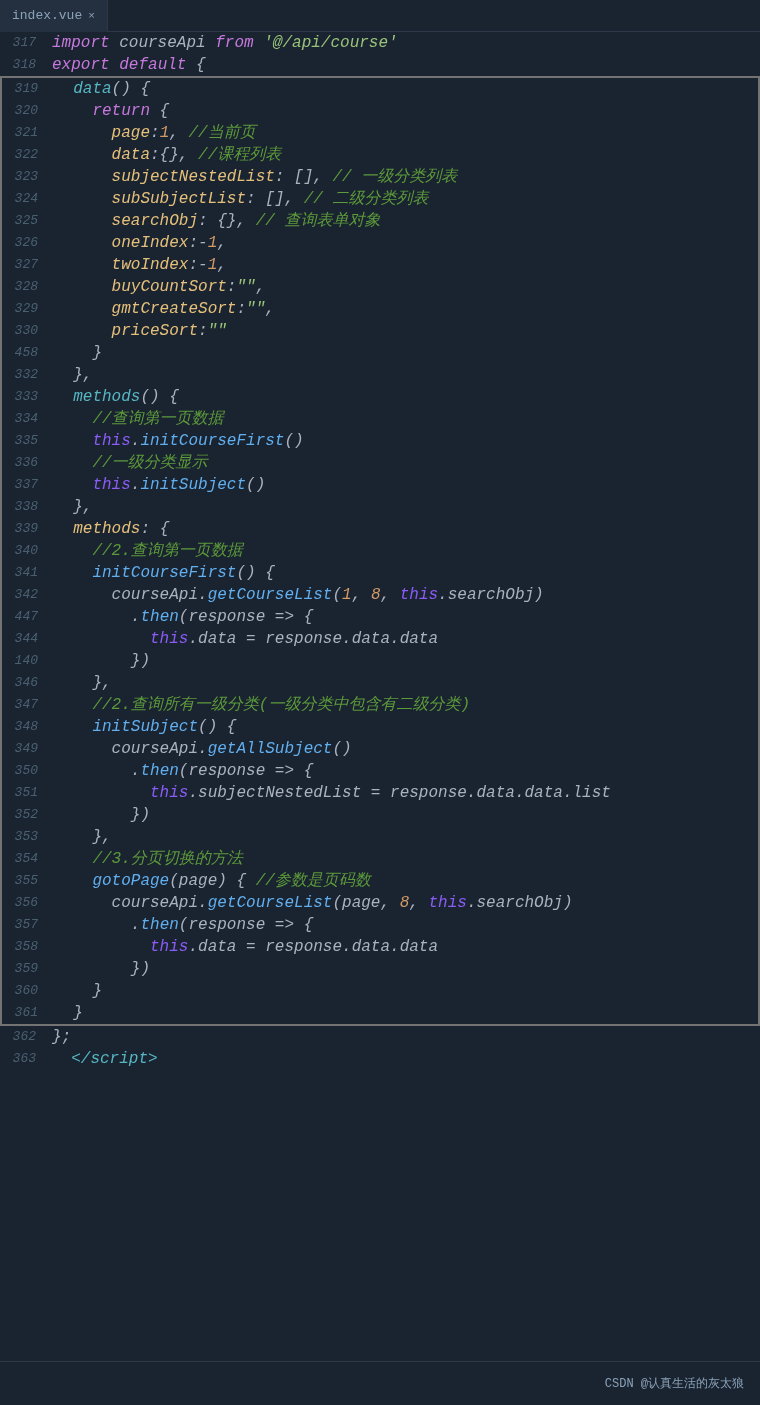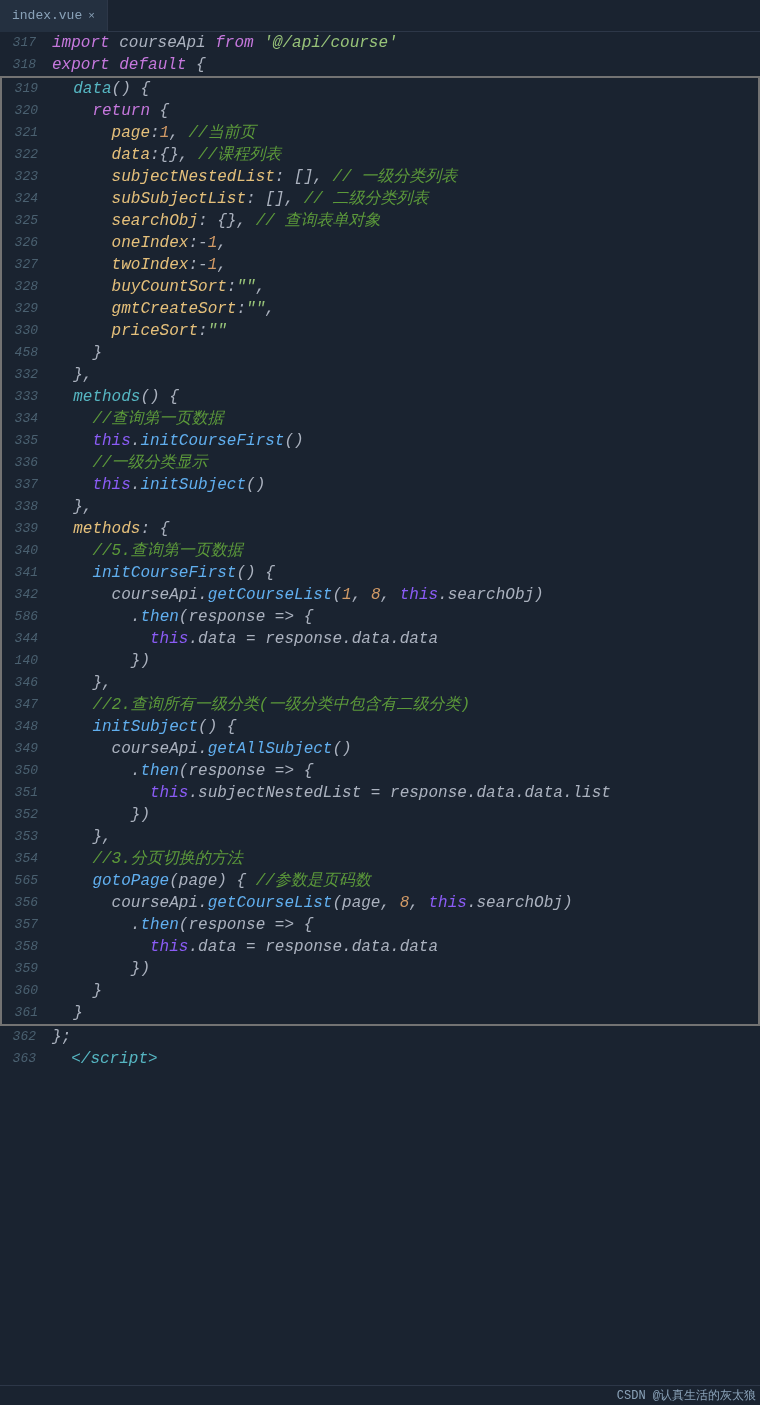--- a/index.html
+++ b/index.html
@@ -65,27 +65,27 @@
     .c-property  { color: #e5c07b; } 
     .c-number    { color: #d19a66; } 
     .c-func      { color: #61afef; }
     .c-this      { color: #8b5cf6; }
     .c-cyan      { color: #56b6c2; }
 
     .footer-bar {
       position: fixed;
       bottom: 0;
       width: 760px;
-      height: 20px;
+      height: 44px;
       background: #1a2330;
       border-top: 1px solid #2d3748;
       display: flex;
       align-items: center;
       justify-content: flex-end;
-      padding-right: 4px;
+      padding-right: 16px;
       color: #8aa2b8;
       font-size: 12px;
     }
   </style>
 </head>
 <body>
 
 <div class="tab-bar">
   <div class="tab">
     <span>index.vue</span>
@@ -207,35 +207,35 @@
       <span class="line-content"><span class="c-white">  },</span></span>
     </div>
 
     <div class="code-line">
       <span class="line-num">339</span>
       <span class="line-content"><span class="c-white">  </span><span class="c-property">methods</span><span class="c-white">: {</span></span>
     </div>
 
     <div class="code-line">
       <span class="line-num">340</span>
-      <span class="line-content"><span class="c-white">    </span><span class="c-comment">//5.查询第一页数据</span></span>
+      <span class="line-content"><span class="c-white">    </span><span class="c-comment">//2.查询第一页数据</span></span>
     </div>
 
     <div class="code-line">
       <span class="line-num">341</span>
       <span class="line-content"><span class="c-white">    </span><span class="c-func">initCourseFirst</span><span class="c-white">() {</span></span>
     </div>
 
     <div class="code-line">
       <span class="line-num">342</span>
       <span class="line-content"><span class="c-white">      courseApi.</span><span class="c-func">getCourseList</span><span class="c-white">(</span><span class="c-number">1</span><span class="c-white">, </span><span class="c-number">8</span><span class="c-white">, </span><span class="c-this">this</span><span class="c-white">.searchObj)</span></span>
     </div>
 
     <div class="code-line">
-      <span class="line-num">586</span>
+      <span class="line-num">447</span>
       <span class="line-content"><span class="c-white">        .</span><span class="c-func">then</span><span class="c-white">(response =&gt; {</span></span>
     </div>
 
     <div class="code-line">
       <span class="line-num">344</span>
       <span class="line-content"><span class="c-white">          </span><span class="c-this">this</span><span class="c-white">.data = response.data.data</span></span>
     </div>
 
     <div class="code-line">
       <span class="line-num">140</span>
@@ -281,21 +281,21 @@
       <span class="line-num">353</span>
       <span class="line-content"><span class="c-white">    },</span></span>
     </div>
 
     <div class="code-line">
       <span class="line-num">354</span>
       <span class="line-content"><span class="c-white">    </span><span class="c-comment">//3.分页切换的方法</span></span>
     </div>
 
     <div class="code-line">
-      <span class="line-num">565</span>
+      <span class="line-num">355</span>
       <span class="line-content"><span class="c-white">    </span><span class="c-func">gotoPage</span><span class="c-white">(page) { </span><span class="c-comment">//参数是页码数</span></span>
     </div>
 
     <div class="code-line">
       <span class="line-num">356</span>
       <span class="line-content"><span class="c-white">      courseApi.</span><span class="c-func">getCourseList</span><span class="c-white">(page, </span><span class="c-number">8</span><span class="c-white">, </span><span class="c-this">this</span><span class="c-white">.searchObj)</span></span>
     </div>
 
     <div class="code-line">
       <span class="line-num">357</span>

